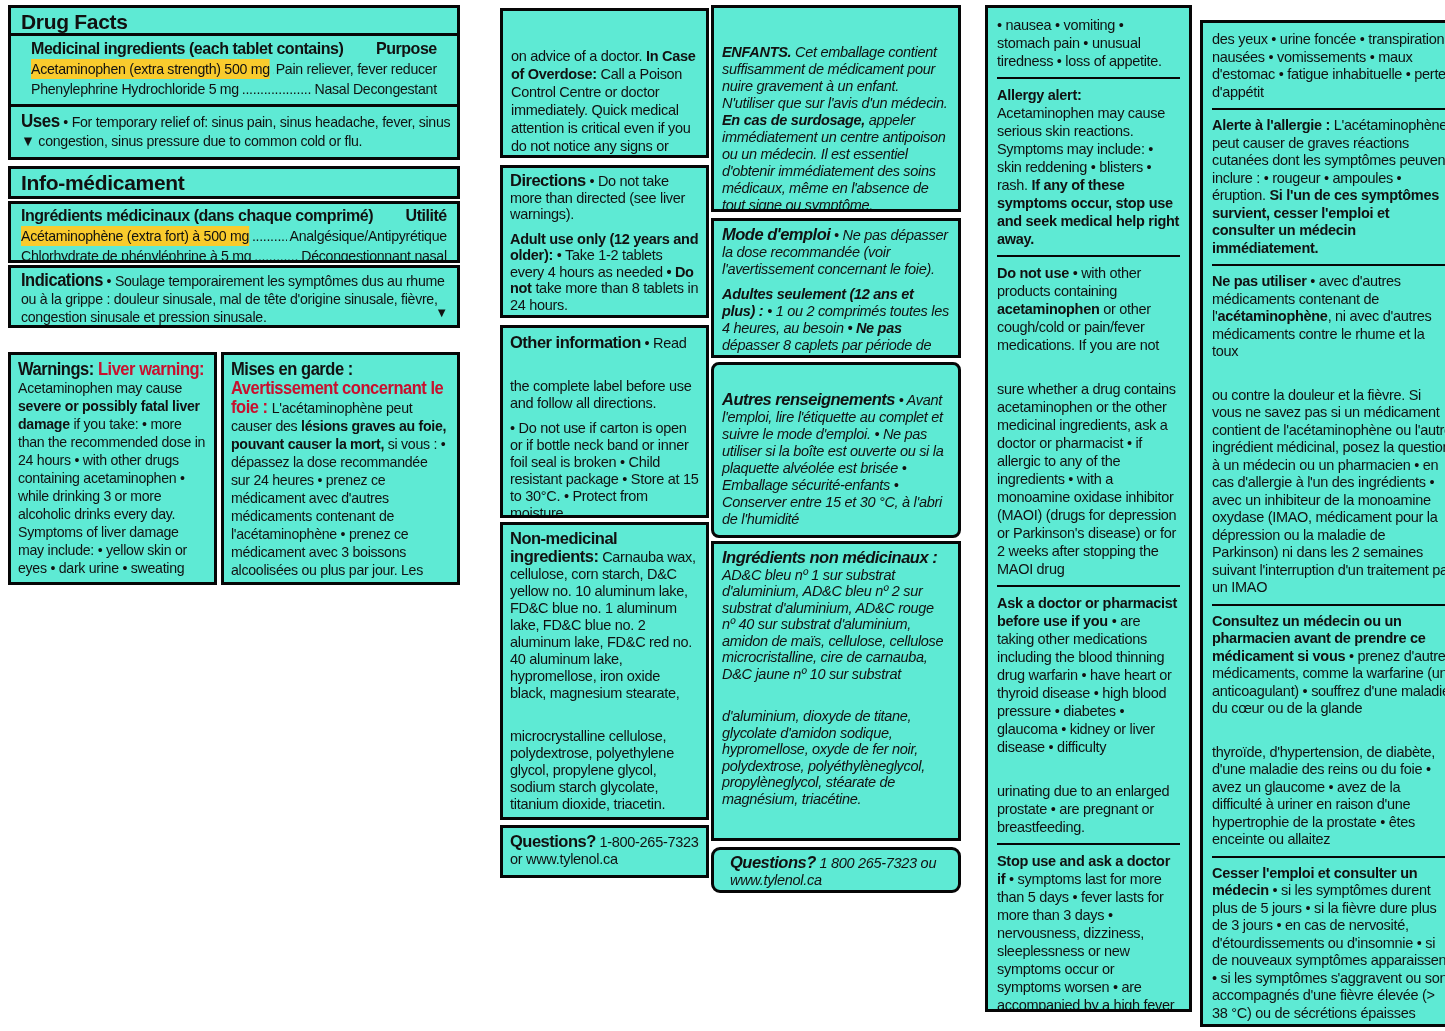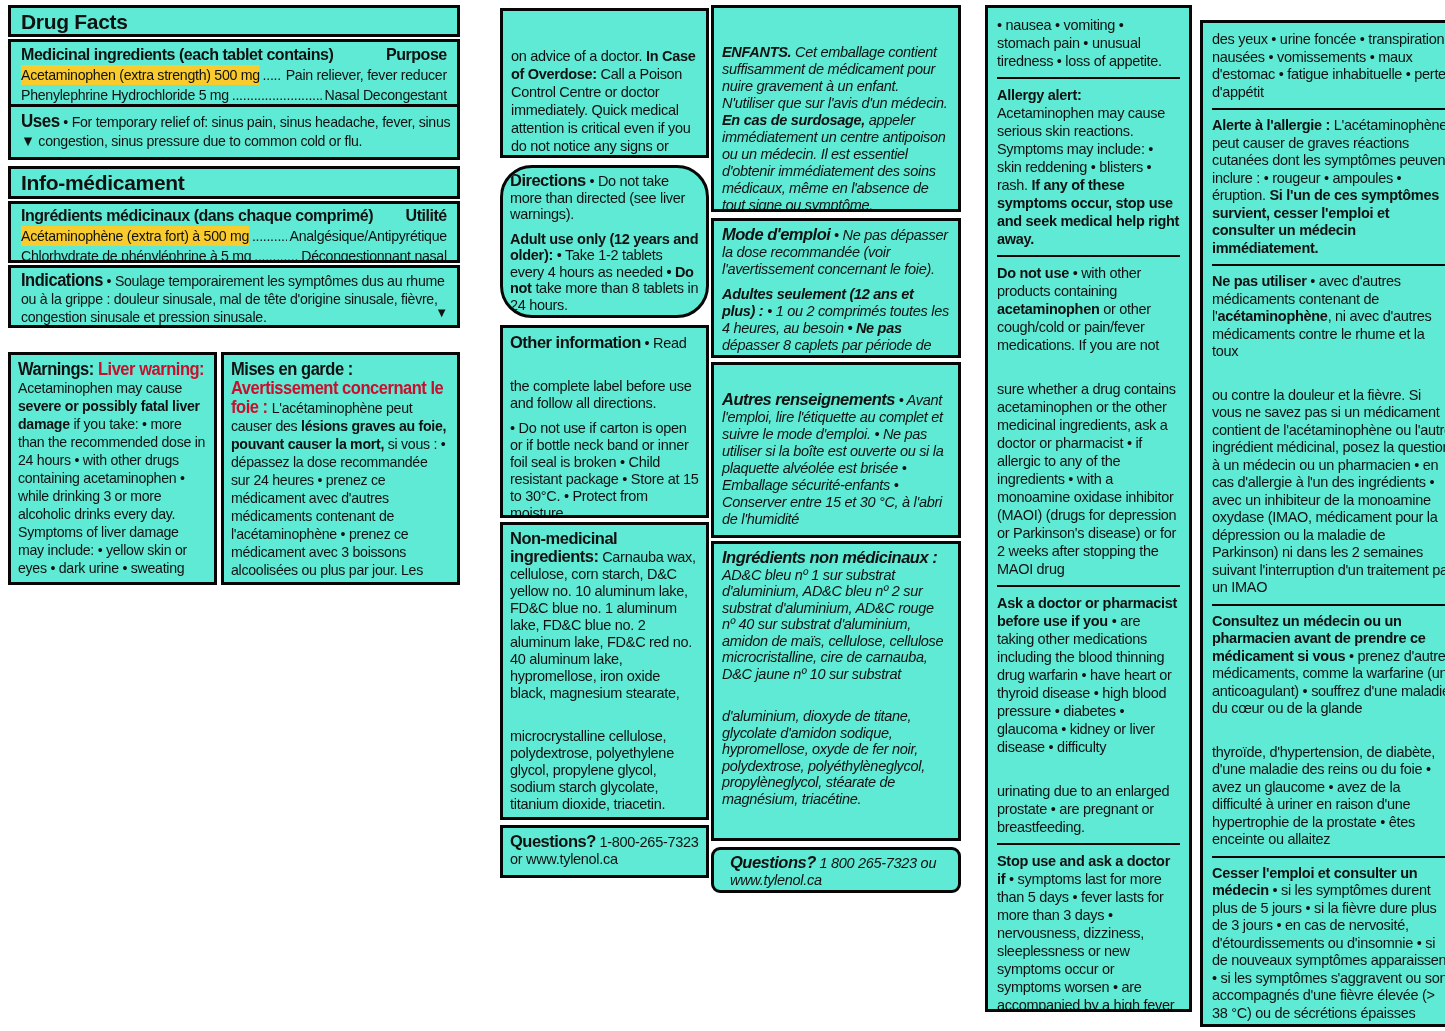--- a/index.html
+++ b/index.html
@@ -22,42 +22,42 @@
   .ing-row .purp{margin-left:auto;}
   .line{font-size:15px;line-height:19px;letter-spacing:-0.3px;white-space:nowrap;}
   .uses-line1 .hd{font-size:18px;}
   .gap{margin-top:26px;}
   .mt8{margin-top:8px;}
   .sep{border-top:2px solid #060606;margin:5px 0;}
   .sec{padding:2px 0;}
   .corner-marker{position:absolute;right:9px;bottom:5px;font-size:13px;}
   
   .p-dftitle{left:8px;top:5px;width:452px;height:32px;padding:2px 10px;}
-  .p-med{left:8px;top:39px;width:452px;height:77px;padding:2px 10px;}
+  .p-med{left:8px;top:33px;width:452px;height:77px;padding:2px 20px;}
   .p-uses{left:8px;top:104px;width:452px;height:56px;padding:5px 10px;}
   .p-imtitle{left:8px;top:166px;width:452px;height:33px;padding:2px 10px;}
   .p-ingr{left:8px;top:201px;width:452px;height:62px;padding:1px 10px;}
   .p-ind{left:8px;top:265px;width:452px;height:63px;padding:3px 10px;}
   .p-warnen{left:8px;top:352px;width:209px;height:233px;padding:5px 7px;}
   .p-warnfr{left:221px;top:352px;width:239px;height:233px;padding:5px 7px;}
   .p-warnen .para,.p-warnfr .para{font-size:15px;line-height:18px;}
   .c2{left:500px;width:209px;}
   .c2 .para{font-size:14.5px;line-height:17px;}
   .c2b1{top:8px;height:150px;padding-top:36px;}
   .c2b1 .para{line-height:18px;}
-  .c2b2{top:165px;height:153px;padding:4px 7px;border-radius:32px;}
+  .c2b2{top:165px;height:153px;padding:4px 7px;}
   .c2b2 .para{line-height:16.5px;}
   .c2b3{top:325px;height:193px;padding:6px 7px;}
   .c2b4{top:522px;height:298px;padding:5px 7px;}
   .c2b5{top:825px;height:53px;padding:5px 7px;}
   .c3{left:711px;width:250px;}
   .c3 .para{font-size:14.5px;line-height:17px;font-style:italic;}
   .c3b1{top:5px;height:207px;padding-top:36px;}
   .c3b2{top:218px;height:140px;padding:5px 8px;}
-  .c3b3{top:362px;height:176px;padding-top:26px;}
+  .c3b3{top:362px;height:176px;padding-top:26px;border-radius:8px;}
   .c3b4{top:541px;height:300px;padding:5px 8px;}
   .c3b4 .para{line-height:16.5px;}
   .c3b5{top:847px;height:46px;padding:4px 16px;border-radius:9px;}
   .c4{left:985px;top:5px;width:207px;height:1007px;padding:6px 9px;}
   .c4 .para{font-size:14.5px;line-height:18px;}
   .c5{left:1200px;top:20px;width:265px;height:1007px;padding:6px 9px;}
   .c5 .para{font-size:14.5px;line-height:17.5px;}
   .c4 .hd,.c5 .hd,.c2 .hd,.c3 .hd{font-size:16.5px;}
 </style>
 </head>

